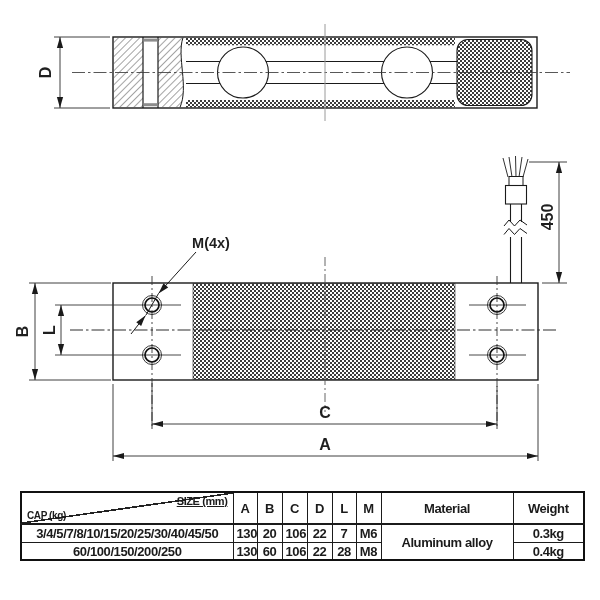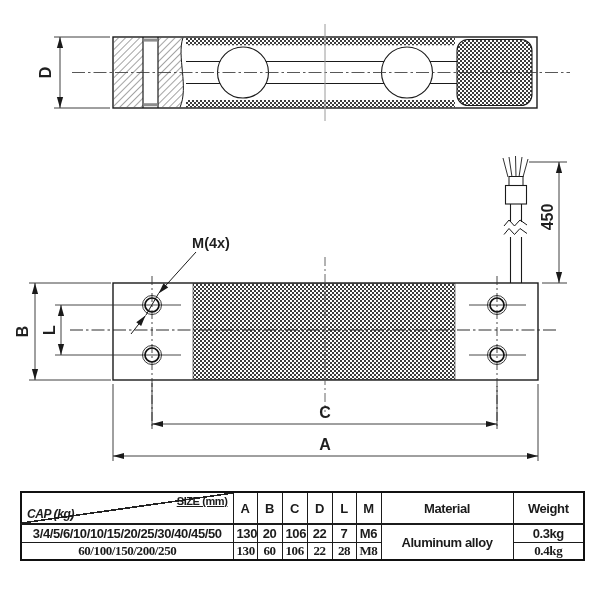--- a/index.html
+++ b/index.html
@@ -28,25 +28,25 @@
   }
   table.spec { border:2px solid #111; }
   table.spec tr.hdr td { border-bottom-width:2px; }
   td.diag {
     position:relative; padding:0;
     background-image:linear-gradient(to bottom right,
       transparent calc(50% - 0.8px), #222 calc(50% - 0.8px),
       #222 calc(50% + 0.8px), transparent calc(50% + 0.8px));
   }
   td.diag .size-lbl { position:absolute; top:2px; right:5px; font-size:11px;text-decoration:underline; }
-  td.diag .cap-lbl  { position:absolute; bottom:2px; left:5px; font-size:12px;font-style:italic; }
+  td.diag .cap-lbl  { position:absolute; bottom:2px; left:5px; font-size:10px; }
   td.capcell { text-align:left; font-size:12.5px; letter-spacing:-0.6px; }
   tr.hdr td { height:30px; }
   tr.r1 td { height:17px; }
-  tr.r2 td { height:16px;font-family:Liberation Serif, serif; }
+  tr.r2 td { height:16px; }
 </style>
 </head>
 <body>
 
 <div id="stage">
 
   <svg id="drawing" width="600" height="600" viewBox="0 0 600 600">
     <defs>
       <marker id="arrE" viewBox="0 0 12 8" refX="11.5" refY="4" markerWidth="12" markerHeight="8" orient="auto" markerUnits="userSpaceOnUse">
         <path d="M11.5,4 L0.5,0.9 L0.5,7.1 Z" fill="#1a1a1a"></path>
@@ -199,21 +199,21 @@
         <td>A</td>
         <td>B</td>
         <td>C</td>
         <td>D</td>
         <td>L</td>
         <td>M</td>
         <td>Material</td>
         <td>Weight</td>
       </tr>
       <tr class="r1">
-        <td class="capcell">3/4/5/6/10/10/15/20/25/30/40/45/50</td>
+        <td class="capcell">3/4/5/7/8/10/15/20/25/30/40/45/50</td>
         <td>130</td>
         <td>20</td>
         <td>106</td>
         <td>22</td>
         <td>7</td>
         <td>M6</td>
         <td rowspan="2">Aluminum alloy</td>
         <td>0.3kg</td>
       </tr>
       <tr class="r2">

